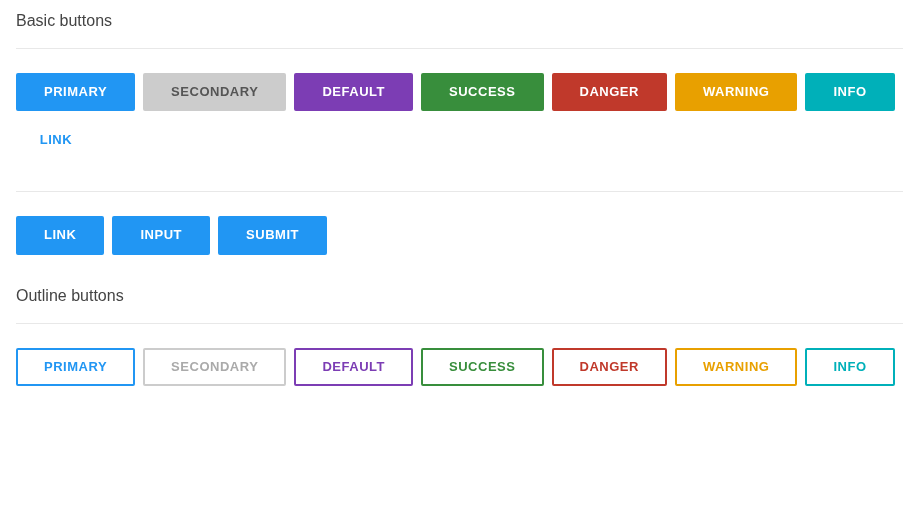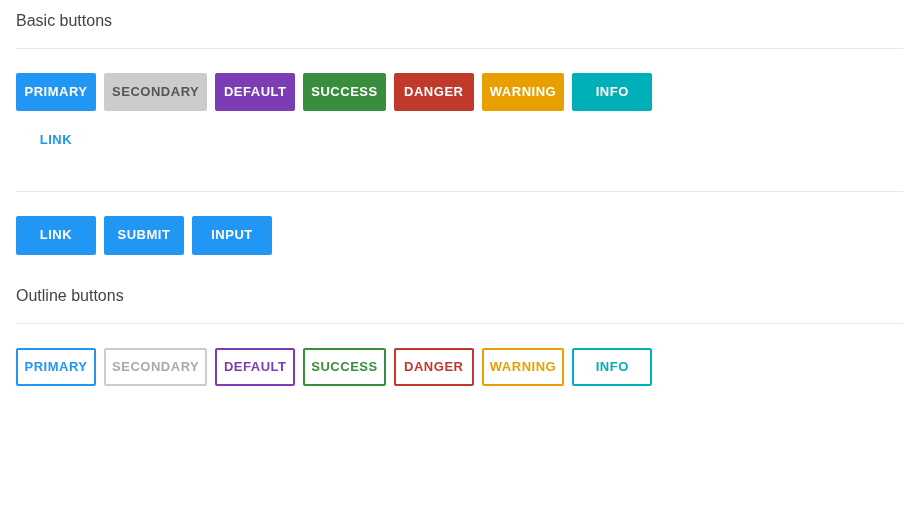--- a/index.html
+++ b/index.html
@@ -19,21 +19,21 @@
       margin-bottom: 32px;
     }
     .button-row {
       display: flex;
       flex-wrap: wrap;
       gap: 8px;
       align-items: center;
     }
     .btn {
       display: inline-block;
-      padding: 8px 6px;
+      padding: 8px 26px;
       font-size: 13px;
       font-weight: 700;
       letter-spacing: 0.04em;
       border: 2px solid transparent;
       border-radius: 2px;
       cursor: pointer;
       text-transform: uppercase;
       line-height: 1.4;
       min-width: 80px;
       text-align: center;
@@ -80,22 +80,22 @@
   </div>
   <div style="margin-top:10px;">
     <button class="btn btn-link">LINK</button>
   </div>
 </div>
 
 <div class="section">
   <hr class="divider">
   <div class="button-row">
     <a class="btn btn-primary">LINK</a>
+    <input class="btn btn-primary" type="button" value="INPUT" style="">
     <input class="btn btn-primary" type="submit" value="SUBMIT" style="">
-    <input class="btn btn-primary" type="button" value="INPUT" style="">
   </div>
 </div>
 
 <div class="section">
   <h2 class="section-title">Outline buttons</h2>
   <hr class="divider">
   <div class="button-row">
     <button class="btn btn-outline-primary">PRIMARY</button>
     <button class="btn btn-outline-secondary">SECONDARY</button>
     <button class="btn btn-outline-default">DEFAULT</button>

